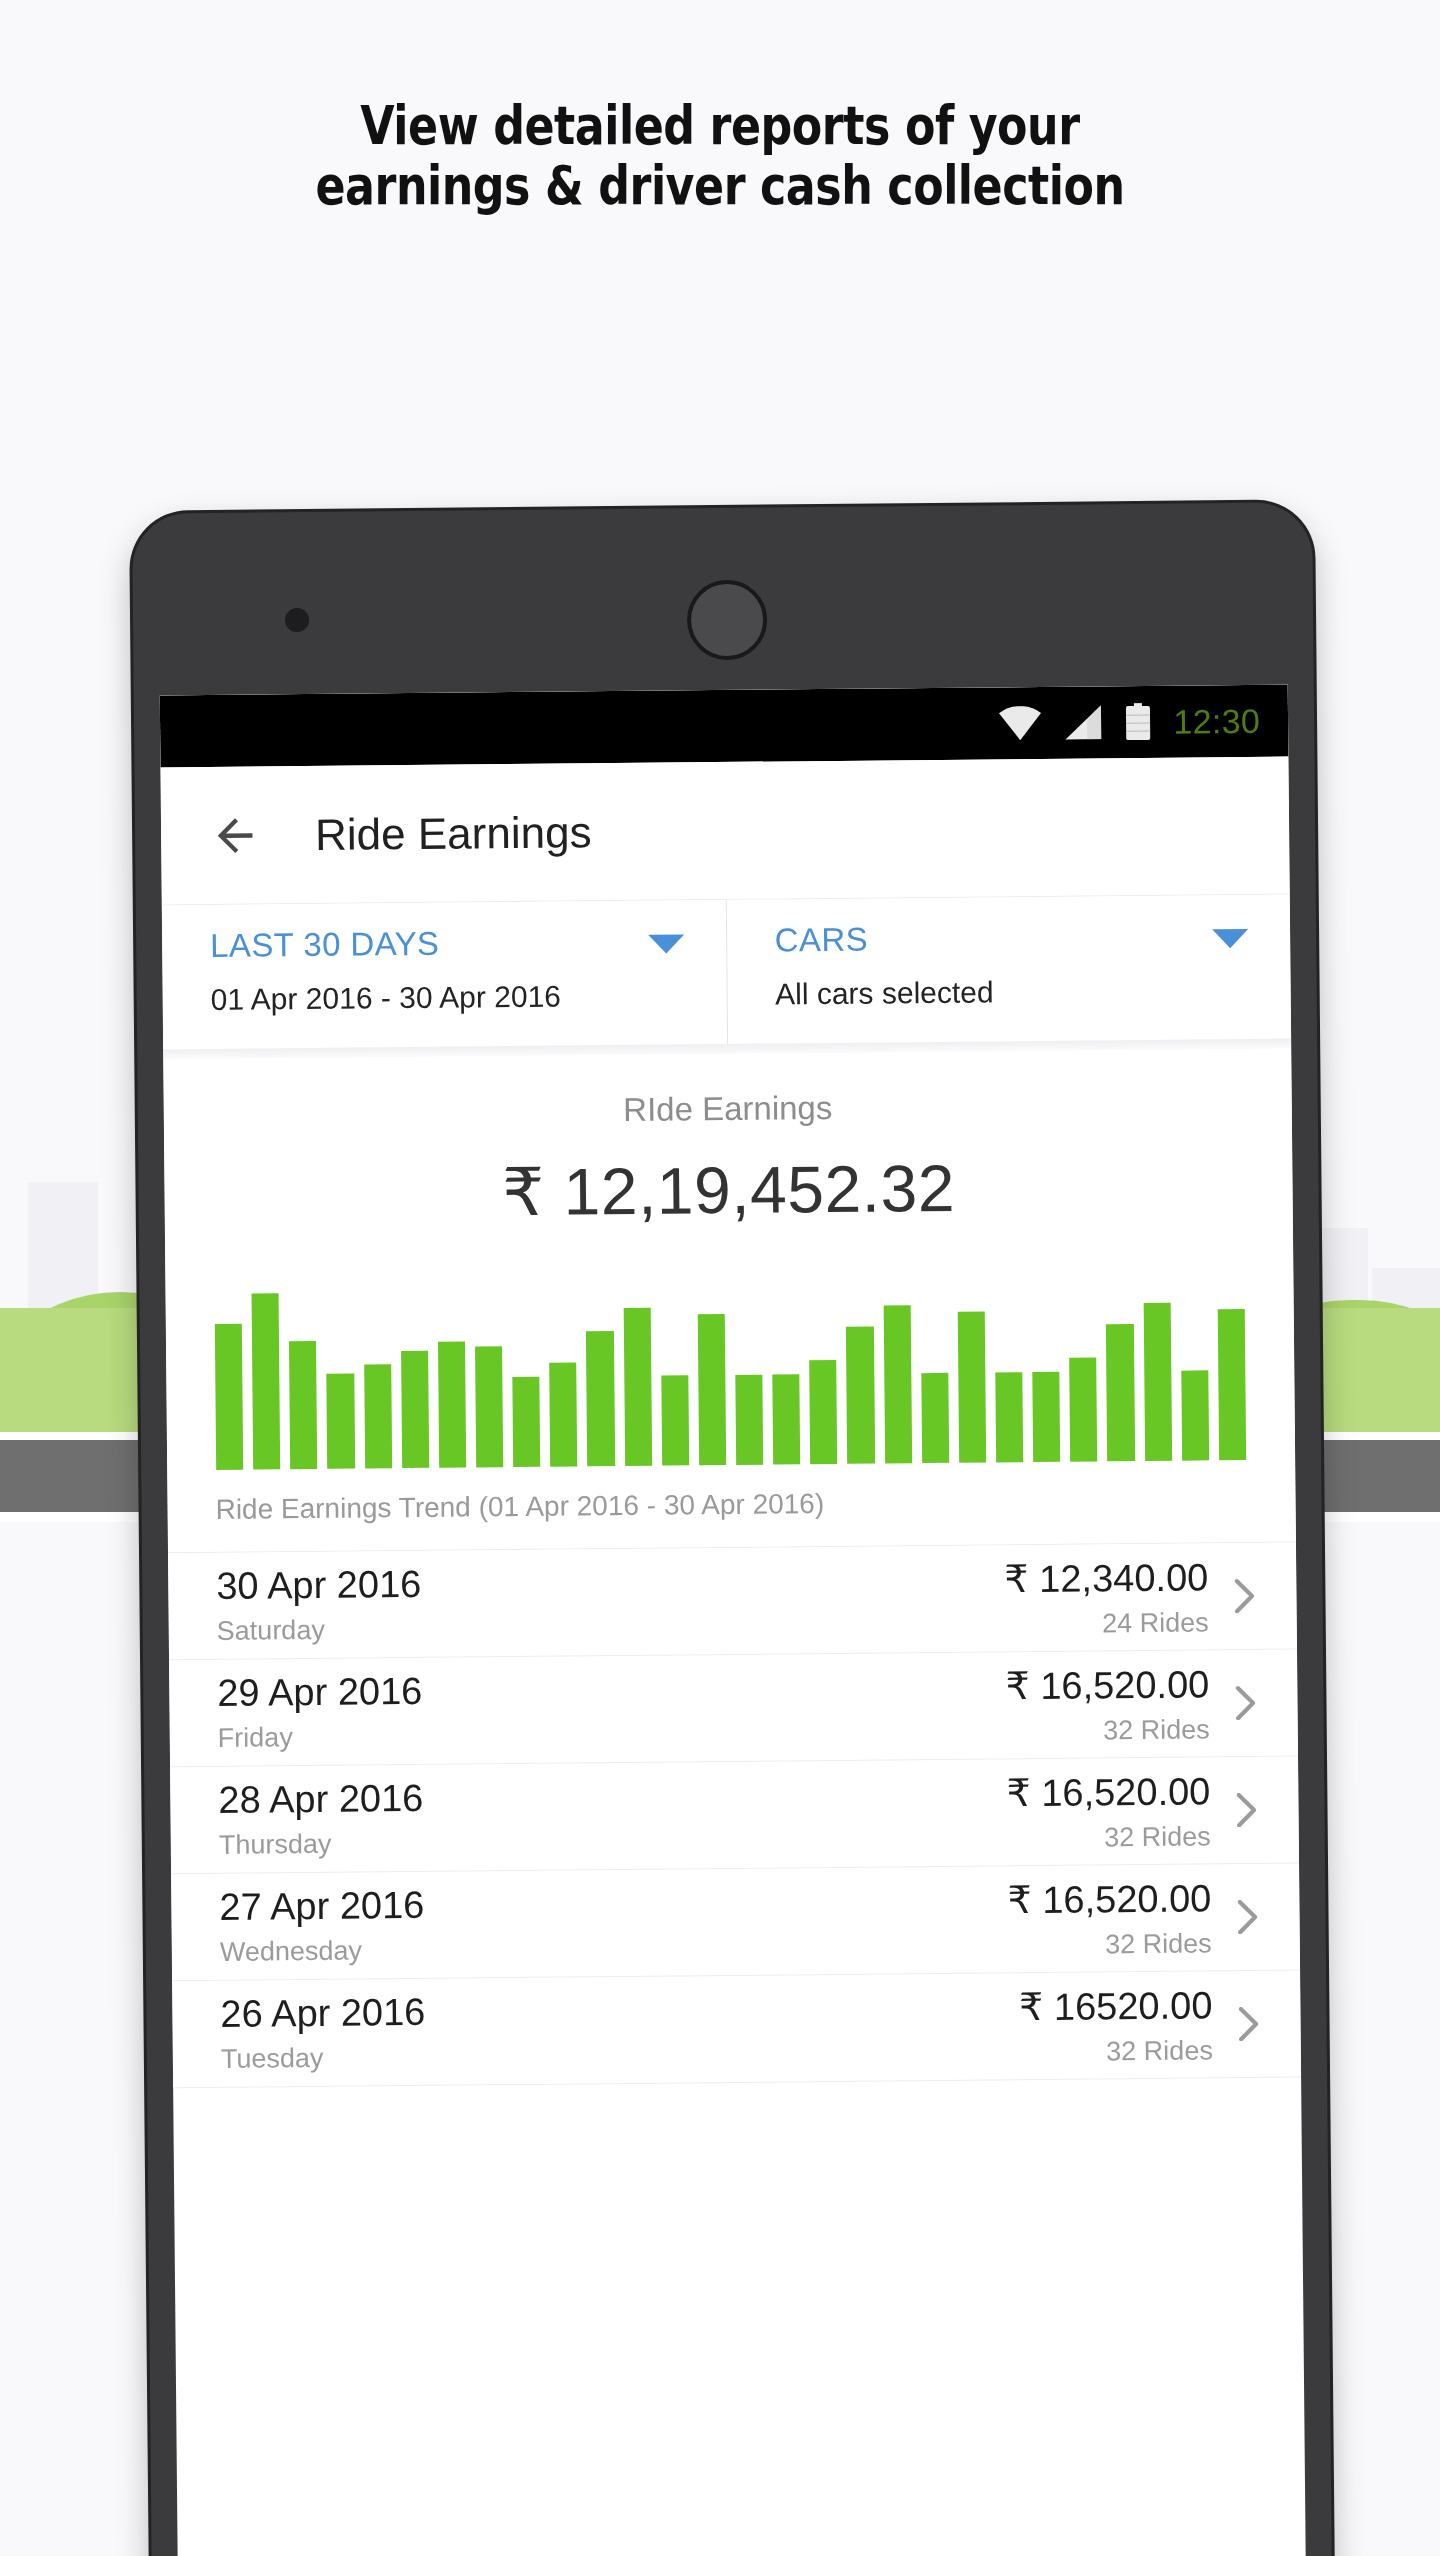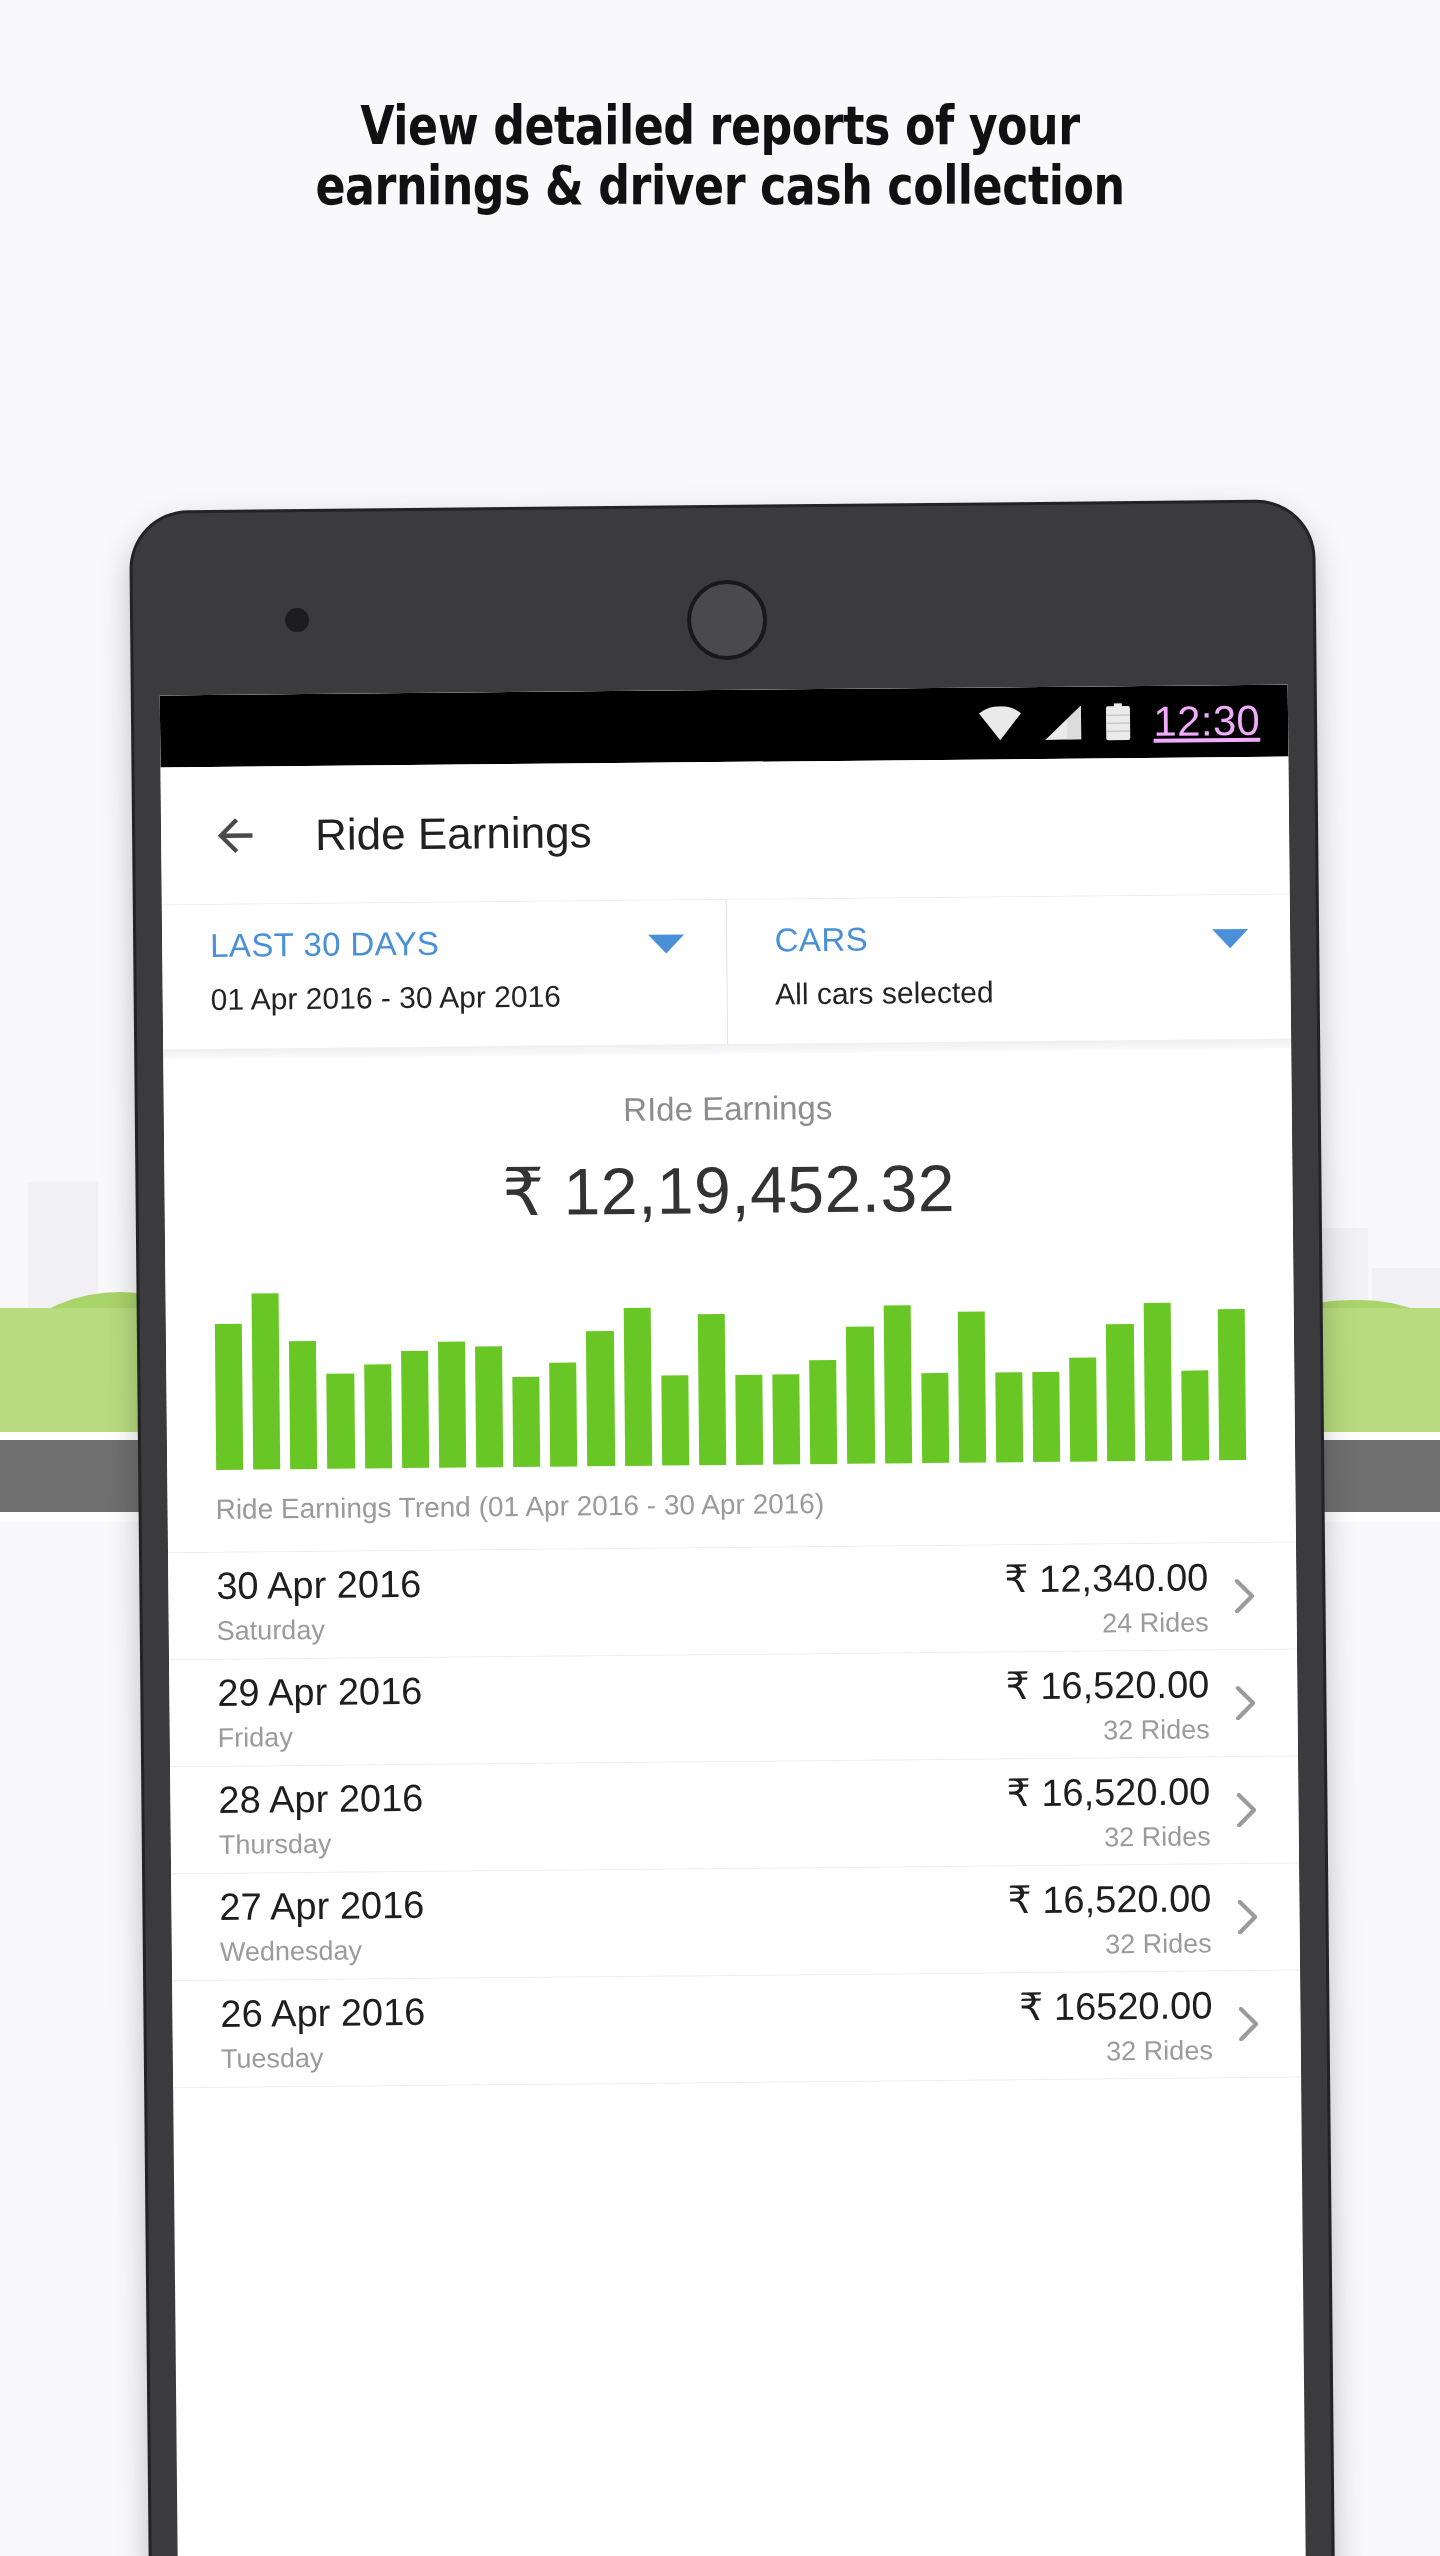--- a/index.html
+++ b/index.html
@@ -45,21 +45,21 @@
     position:absolute;left:26px;top:182px;width:1128px;height:1978px;
     background:#ffffff;overflow:hidden;
   }
 
   
   #statusbar{
     height:72px;background:#000000;display:flex;align-items:center;
     justify-content:flex-end;padding-right:28px;box-sizing:border-box;gap:22px;
   }
   .sb-icon{display:block;}
-  #clock{color:#f0abfc;font-size:42px;letter-spacing:0.3px;text-decoration:underline;}
+  #clock{color:#4d7c0f;font-size:34px;letter-spacing:0.3px;}
 
   
   #appbar{height:138px;background:#ffffff;display:flex;align-items:center;
           padding-left:48px;box-sizing:border-box;gap:54px;
           border-bottom:1px solid #eceaee;}
   #back-arrow{width:52px;height:52px;flex:none;}
   #appbar-title{font-size:44px;color:#212121;}
 
   
   #filters{display:flex;background:#ffffff;height:144px;box-sizing:border-box;}

